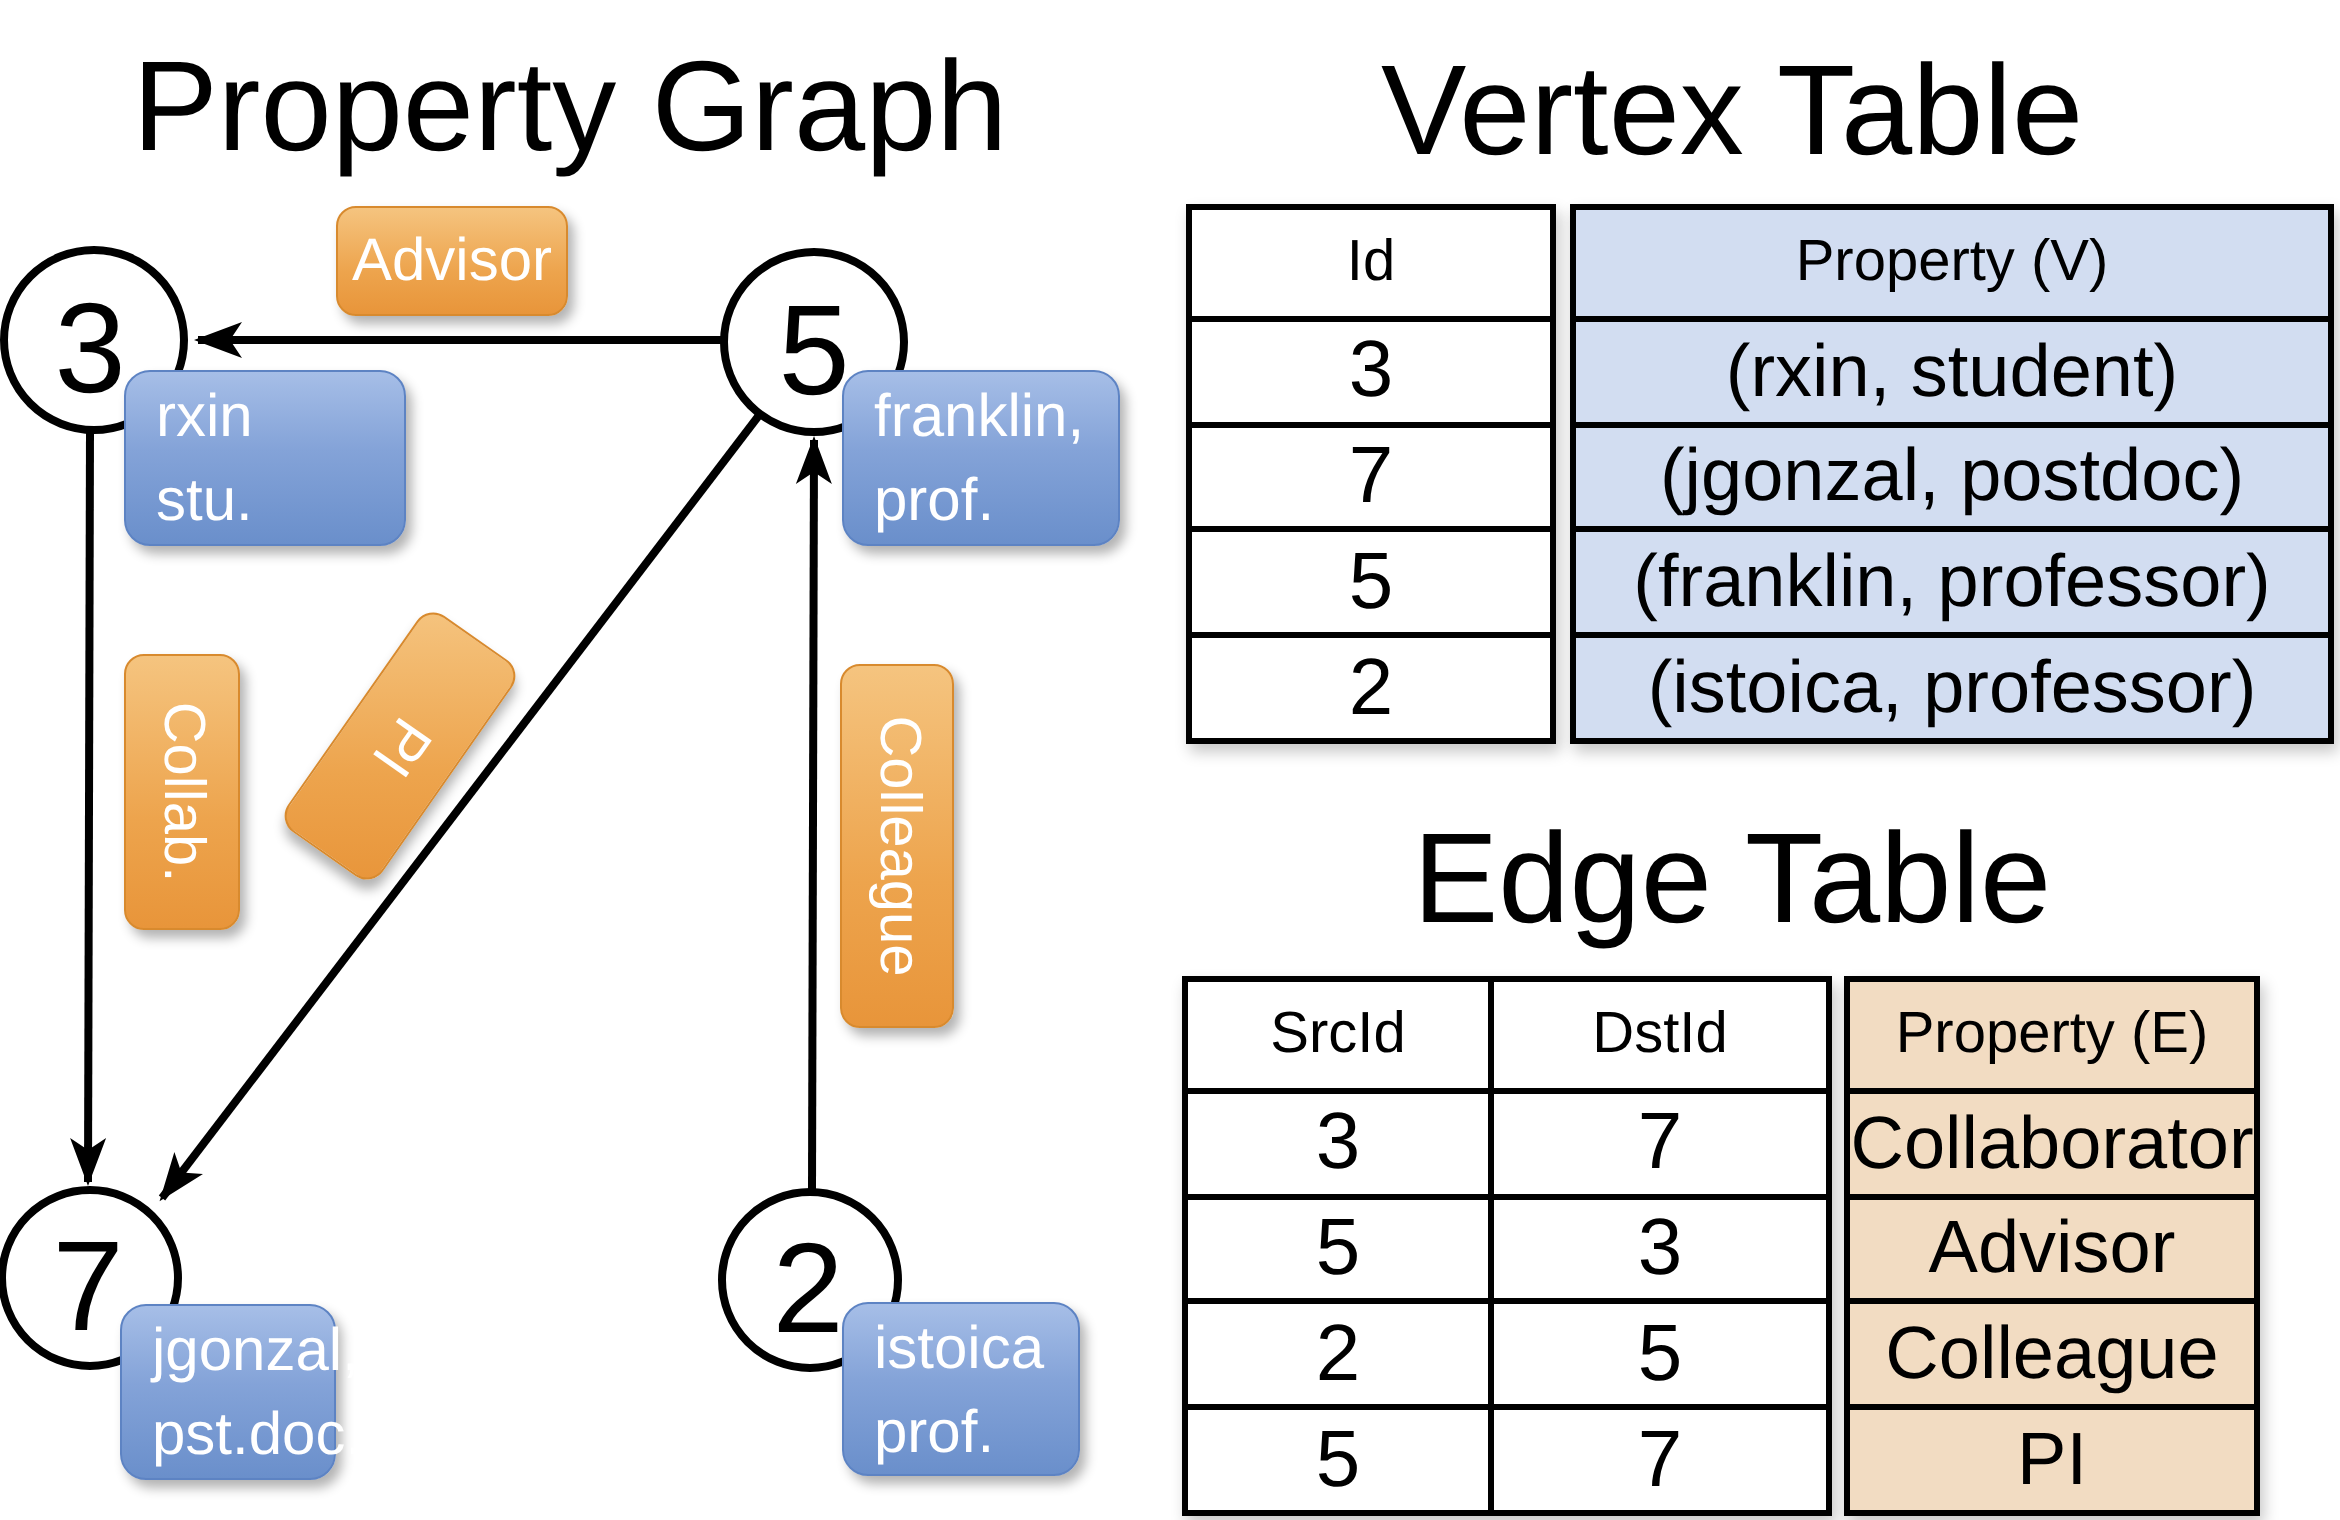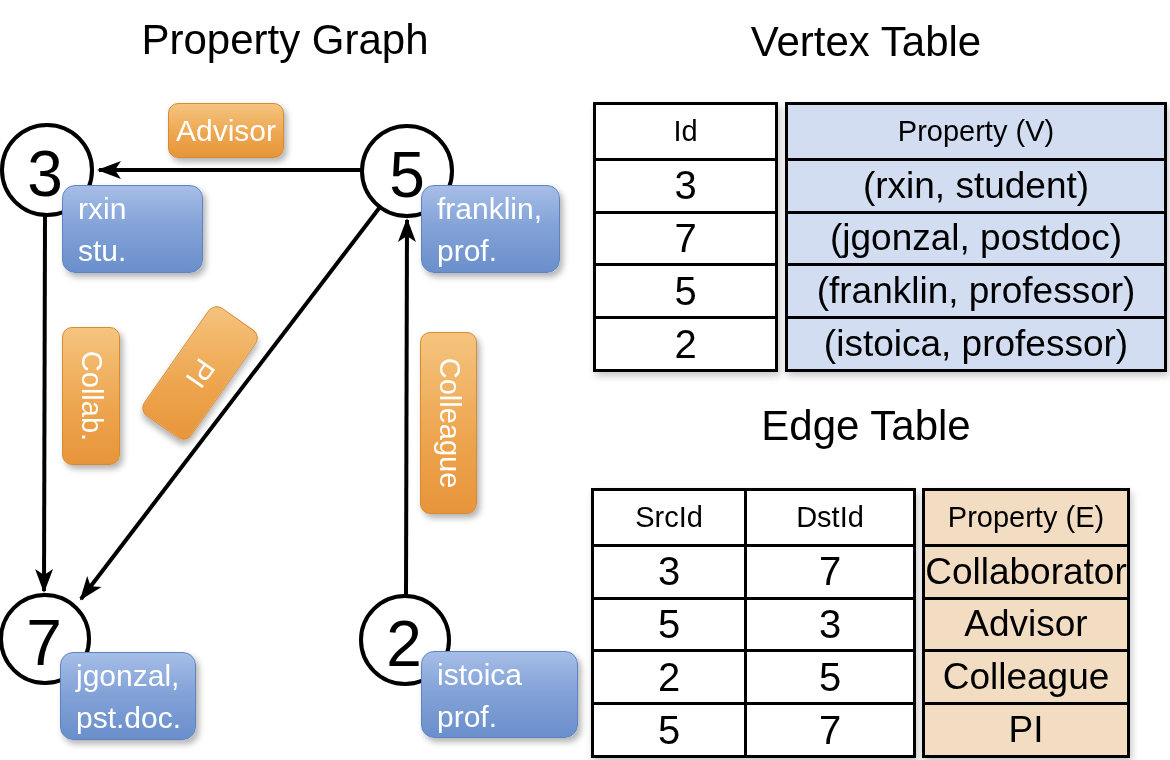--- a/index.html
+++ b/index.html
@@ -4,21 +4,21 @@
 <style>
   html,body{margin:0;padding:0;background:#fff;}
   #stage{
     position:relative;width:1170px;height:760px;overflow:hidden;background:#fff;
     font-family:"Liberation Sans","DejaVu Sans",sans-serif;
   }
   .abs{position:absolute;}
   
   .big-title{
     position:absolute;text-align:center;color:#000;
-    font-size:42px;font-weight:400;letter-spacing:0px;white-space:nowrap;
+    font-size:64px;font-weight:400;letter-spacing:0px;white-space:nowrap;
   }
   
   svg text.node-num{
     font-family:"Liberation Sans","DejaVu Sans",sans-serif;
     font-size:64px;fill:#000;text-anchor:middle;dominant-baseline:central;
   }
   
   .ebox{ 
     position:absolute;border-radius:10px;
     background:linear-gradient(180deg,#f5c47f 0%,#eda44d 60%,#e8953a 100%);
@@ -109,26 +109,26 @@
   <div class="vbox" style="left:62px;top:185px;width:141px;height:88px;">
     <div>rxin</div>
     <div>stu.</div>
   </div>
 
   <div class="vbox" style="left:421px;top:185px;width:139px;height:88px;border-radius:13px;">
     <div>franklin,</div>
     <div>prof.</div>
   </div>
 
-  <div class="vbox" style="left:60px;top:652px;width:136px;height:88px;">
+  <div class="vbox" style="left:60px;top:652px;width:108px;height:88px;">
     <div>jgonzal,</div>
     <div>pst.doc.</div>
   </div>
 
-  <div class="vbox" style="left:421px;top:651px;width:157px;height:87px;">
+  <div class="vbox" style="left:421px;top:651px;width:119px;height:87px;">
     <div>istoica</div>
     <div>prof.</div>
   </div>
 
   <div class="big-title" style="left:581px;top:18px;width:570px;">Vertex Table</div>
 
   <div class="tcol" style="left:593px;top:102px;width:185px;height:270px;">
     <div class="cell hdr">Id</div>
     <div class="cell num bt">3</div>
     <div class="cell num bt">7</div>

